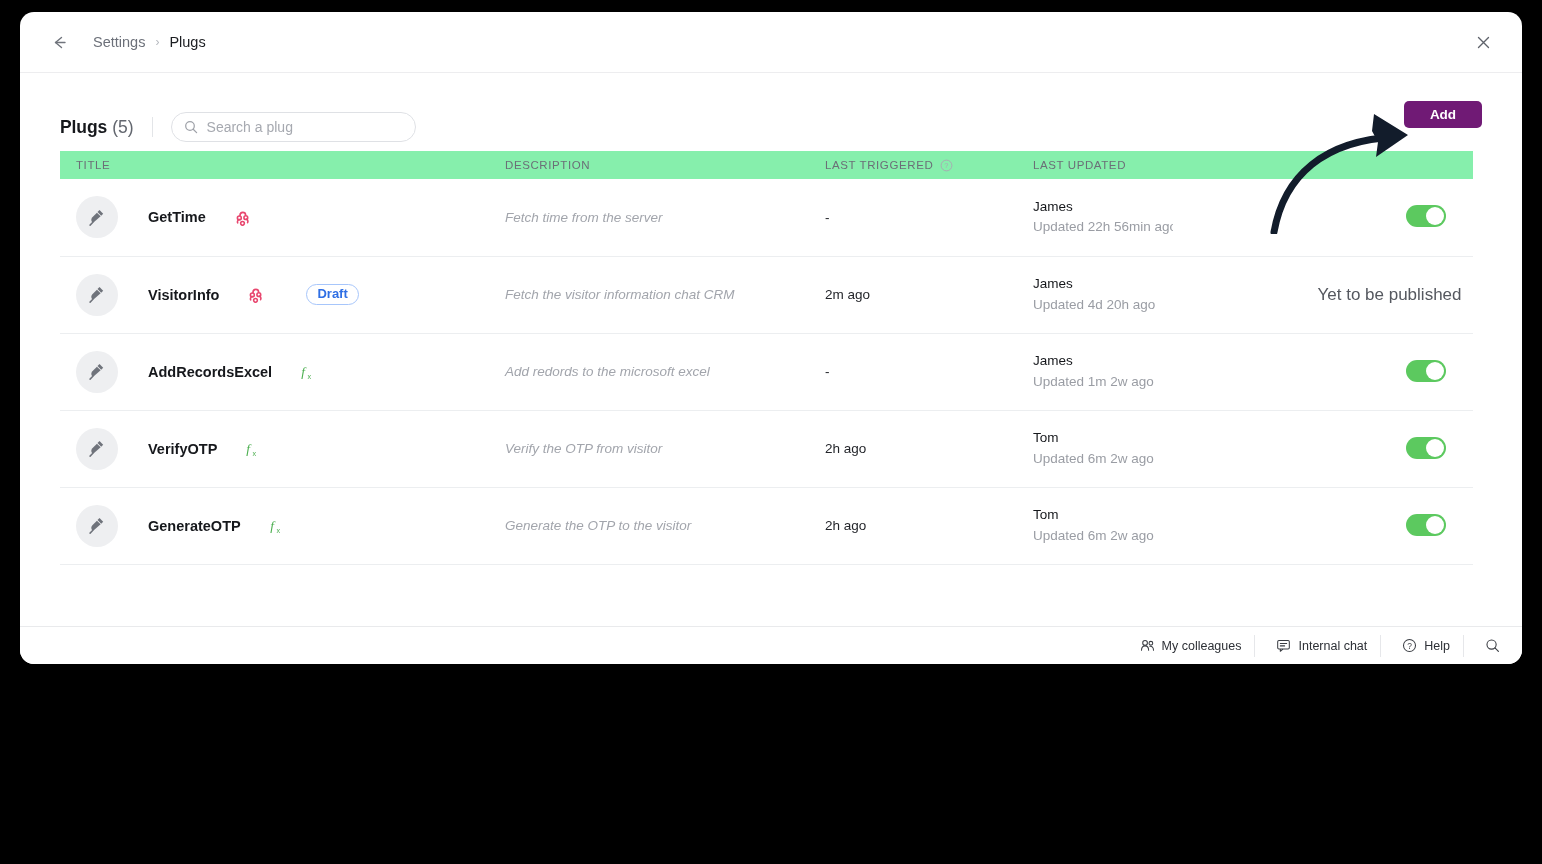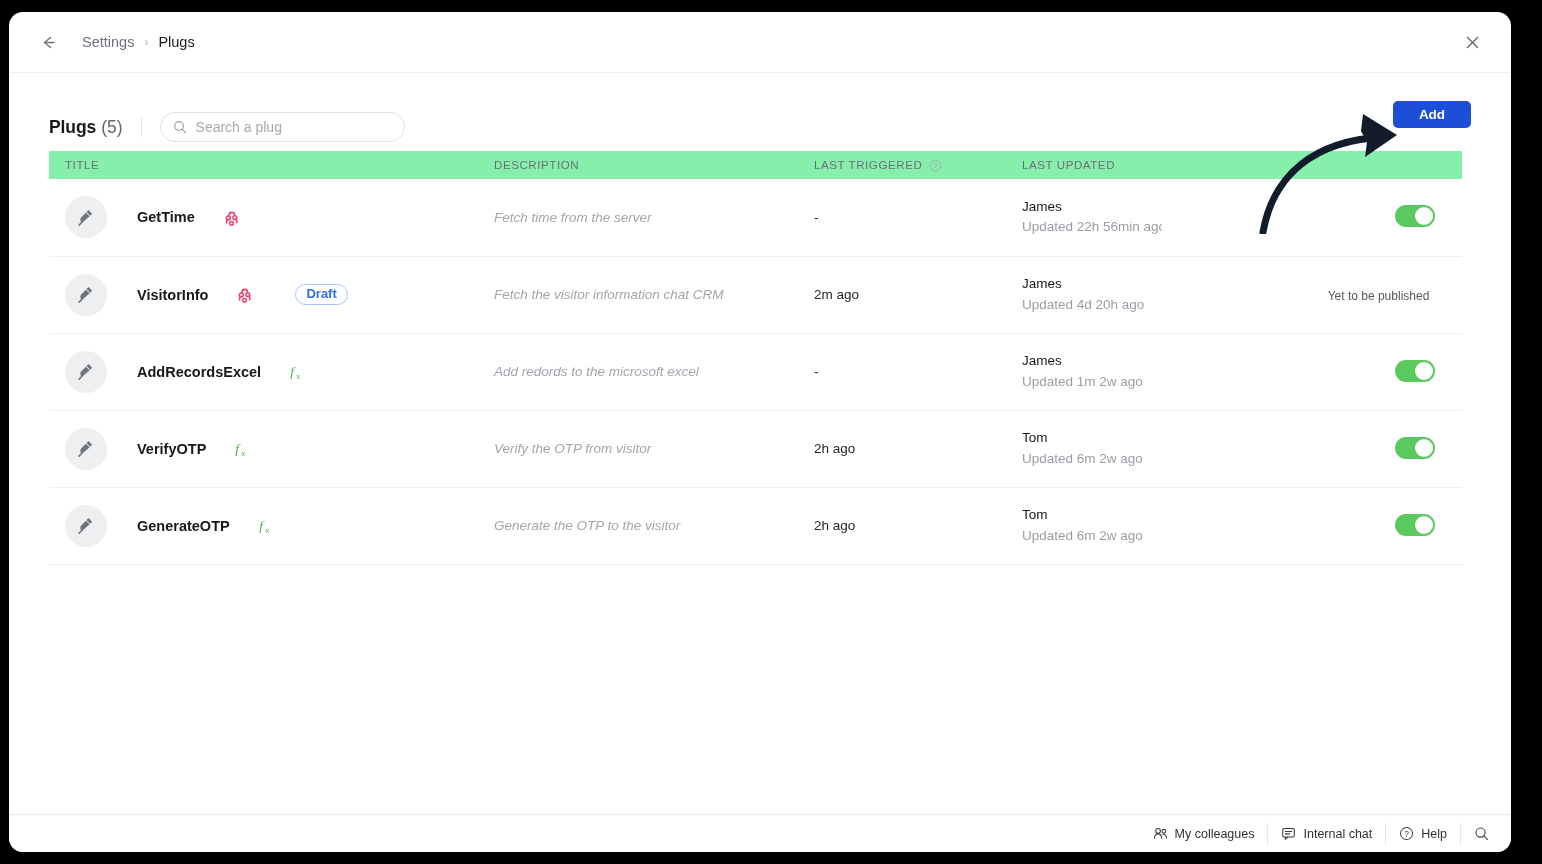--- a/index.html
+++ b/index.html
@@ -7,24 +7,24 @@
   html, body {
     width: 1542px;
     height: 864px;
     background: #000000;
     font-family: "Liberation Sans", sans-serif;
     overflow: hidden;
   }
 
   #app {
     position: absolute;
-    left: 9px;
+    left: 20px;
     top: 12px;
     width: 1502px;
-    height: 840px;
+    height: 652px;
     background: #ffffff;
     border-radius: 14px;
     overflow: hidden;
   }
 
   
   .topbar {
     height: 61px;
     border-bottom: 1px solid #ededef;
     display: flex;
@@ -101,21 +101,21 @@
     color: #2c2f35;
     font-family: "Liberation Sans", sans-serif;
     width: 100%;
     background: transparent;
   }
   .search-box input::placeholder { color: #a6a9b0; }
   .add-btn {
     position: absolute;
     right: 40px;
     top: 28px;
-    background: #1d4ed8;
+    background: #701a75;
     color: #ffffff;
     font-size: 13.5px;
     font-weight: bold;
     border: none;
     border-radius: 5px;
     width: 78px;
     height: 27px;
     cursor: pointer;
     font-family: "Liberation Sans", sans-serif;
   }
@@ -205,36 +205,36 @@
     padding: 0 2px;
     cursor: pointer;
     margin-left: 90px;
   }
   .toggle .knob {
     width: 18px; height: 18px;
     background: #fff;
     border-radius: 50%;
   }
   .state-text {
-    font-size: 12px;
+    font-size: 17px;
     color: #55585f;
     display: inline-block;
     margin-left: 18px;
   }
 
   
   .bottombar {
     position: absolute;
     left: 0; right: 0; bottom: 0;
     height: 38px;
     border-top: 1px solid #e9eaec;
     display: flex;
     align-items: center;
     justify-content: flex-end;
-    gap: 0;
+    gap: 8px;
     padding-right: 16px;
     background: #fff;
   }
   .bb-item {
     display: flex;
     align-items: center;
     gap: 7px;
     font-size: 12.5px;
     color: #2d3036;
     padding: 0 13px;

